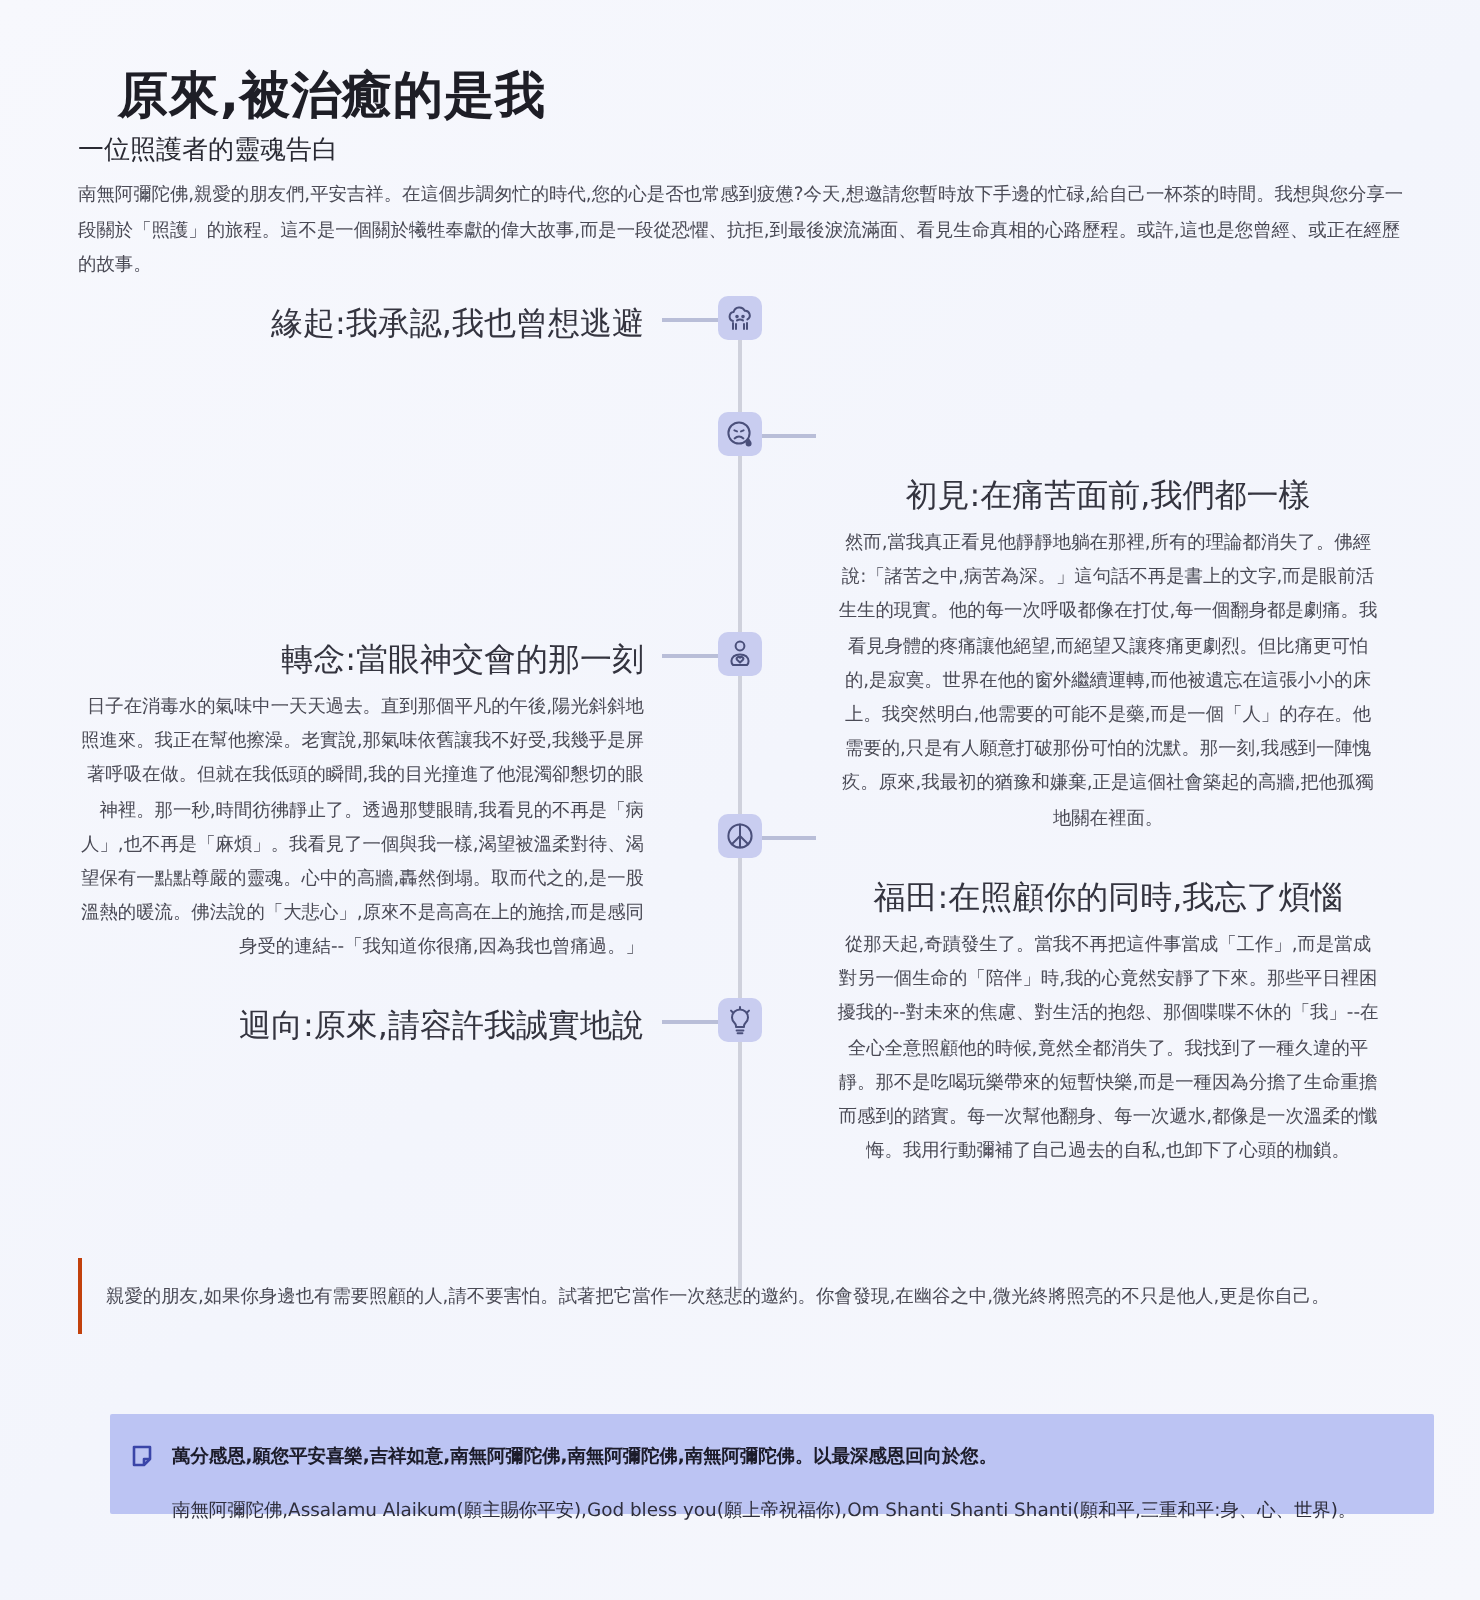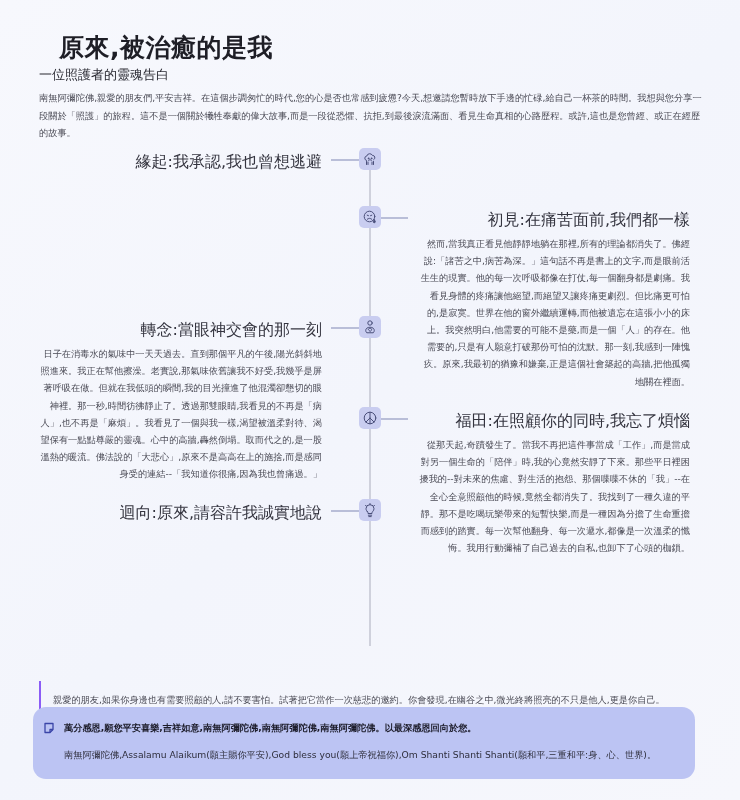--- a/index.html
+++ b/index.html
@@ -73,58 +73,59 @@
       background: #b9bed8;
     }
     .entry-left {
       position: absolute;
       width: 282px;
       text-align: right;
     }
     .entry-right {
       position: absolute;
       width: 272px;
-      text-align: right;
+      text-align: center;
+      margin-top: 28px;
     }
     .entry-title {
       font-size: 16px;
       color: #34343f;
       margin-bottom: 4px;
       white-space: nowrap;
     }
     .entry-body {
       font-size: 9.2px;
       line-height: 17.2px;
       color: #4a4a55;
     }
     .entry-body.justify {
       text-align-last: right;
     }
     .closing {
       position: absolute;
       left: 39px;
-      top: 681px;
+      top: 629px;
       width: 664px;
       height: 38px;
-      border-left: 2px solid #8b5cf6;
+      border-left: 2px solid #c2410c;
       padding-left: 12px;
       display: flex;
       align-items: center;
       font-size: 9.2px;
       color: #4a4a55;
       white-space: nowrap;
     }
     .blessing {
       position: absolute;
-      left: 33px;
+      left: 55px;
       top: 707px;
       width: 662px;
-      height: 72px;
+      height: 50px;
       background: #bcc4f3;
-      border-radius: 13px;
+      border-radius: 1px;
       padding: 14px 10px 0 10px;
     }
     .blessing-row {
       display: flex;
       align-items: center;
       height: 14px;
     }
     .blessing-icon {
       width: 12px;
       height: 12px;

